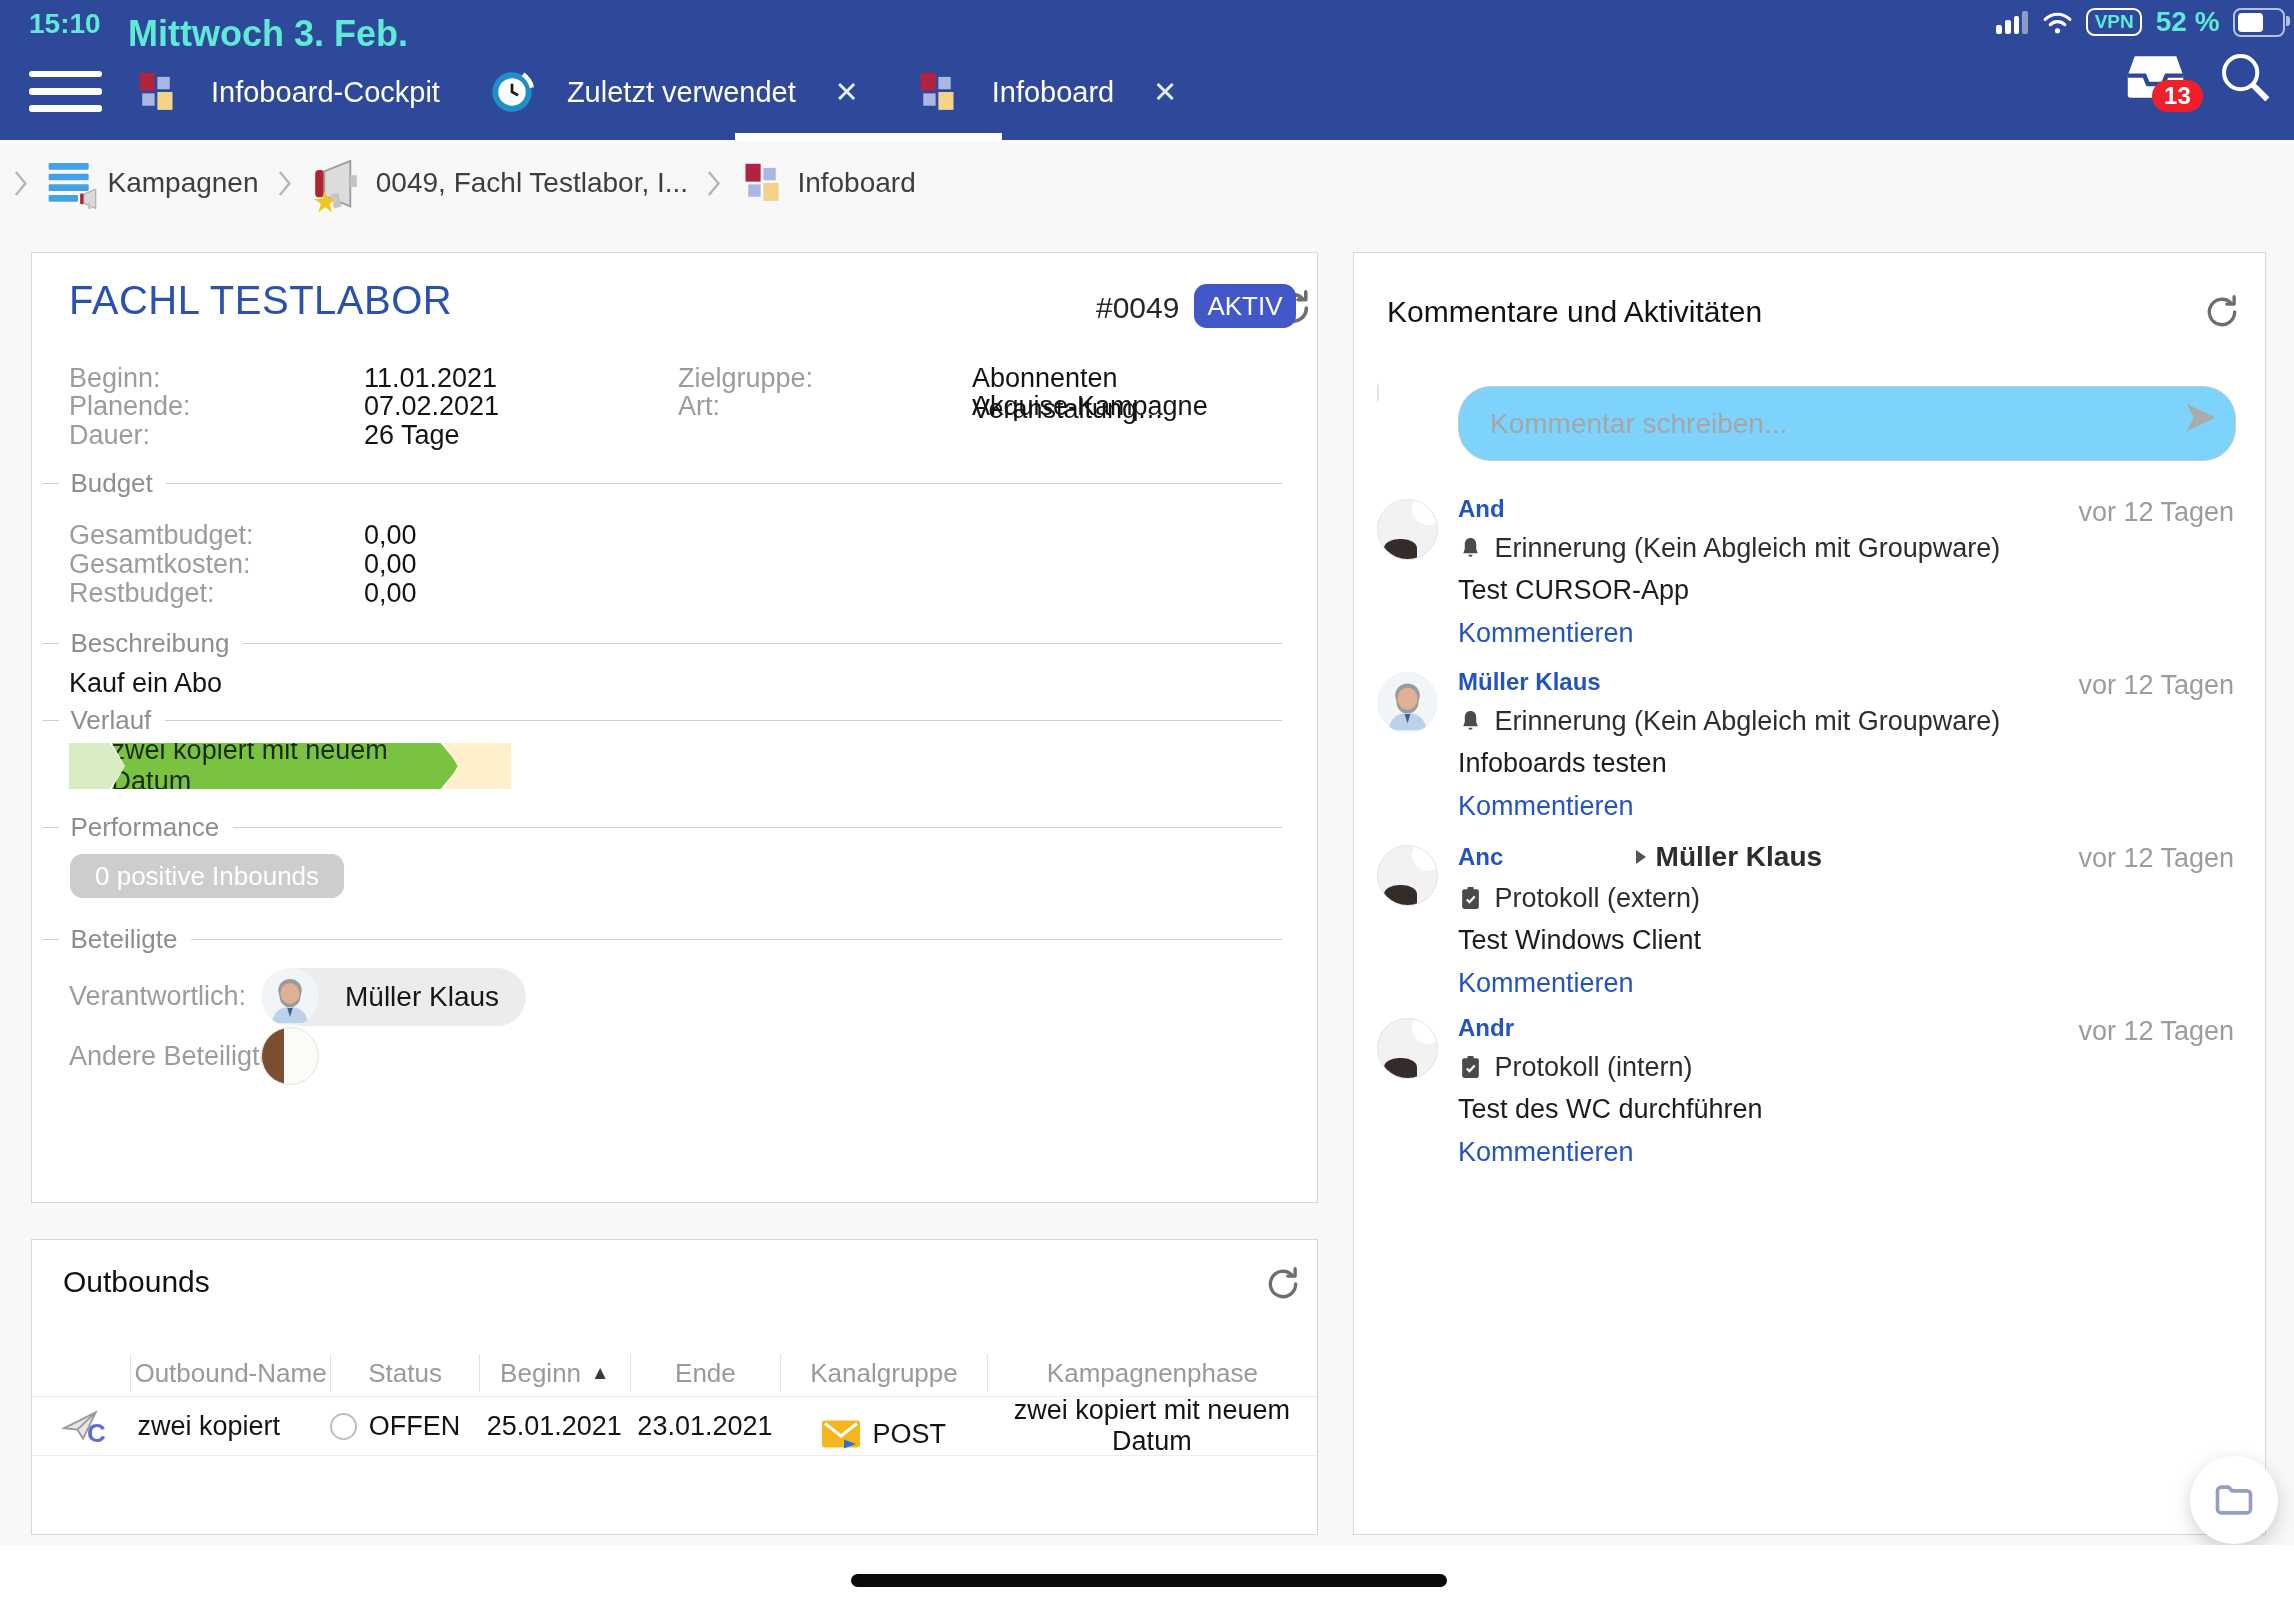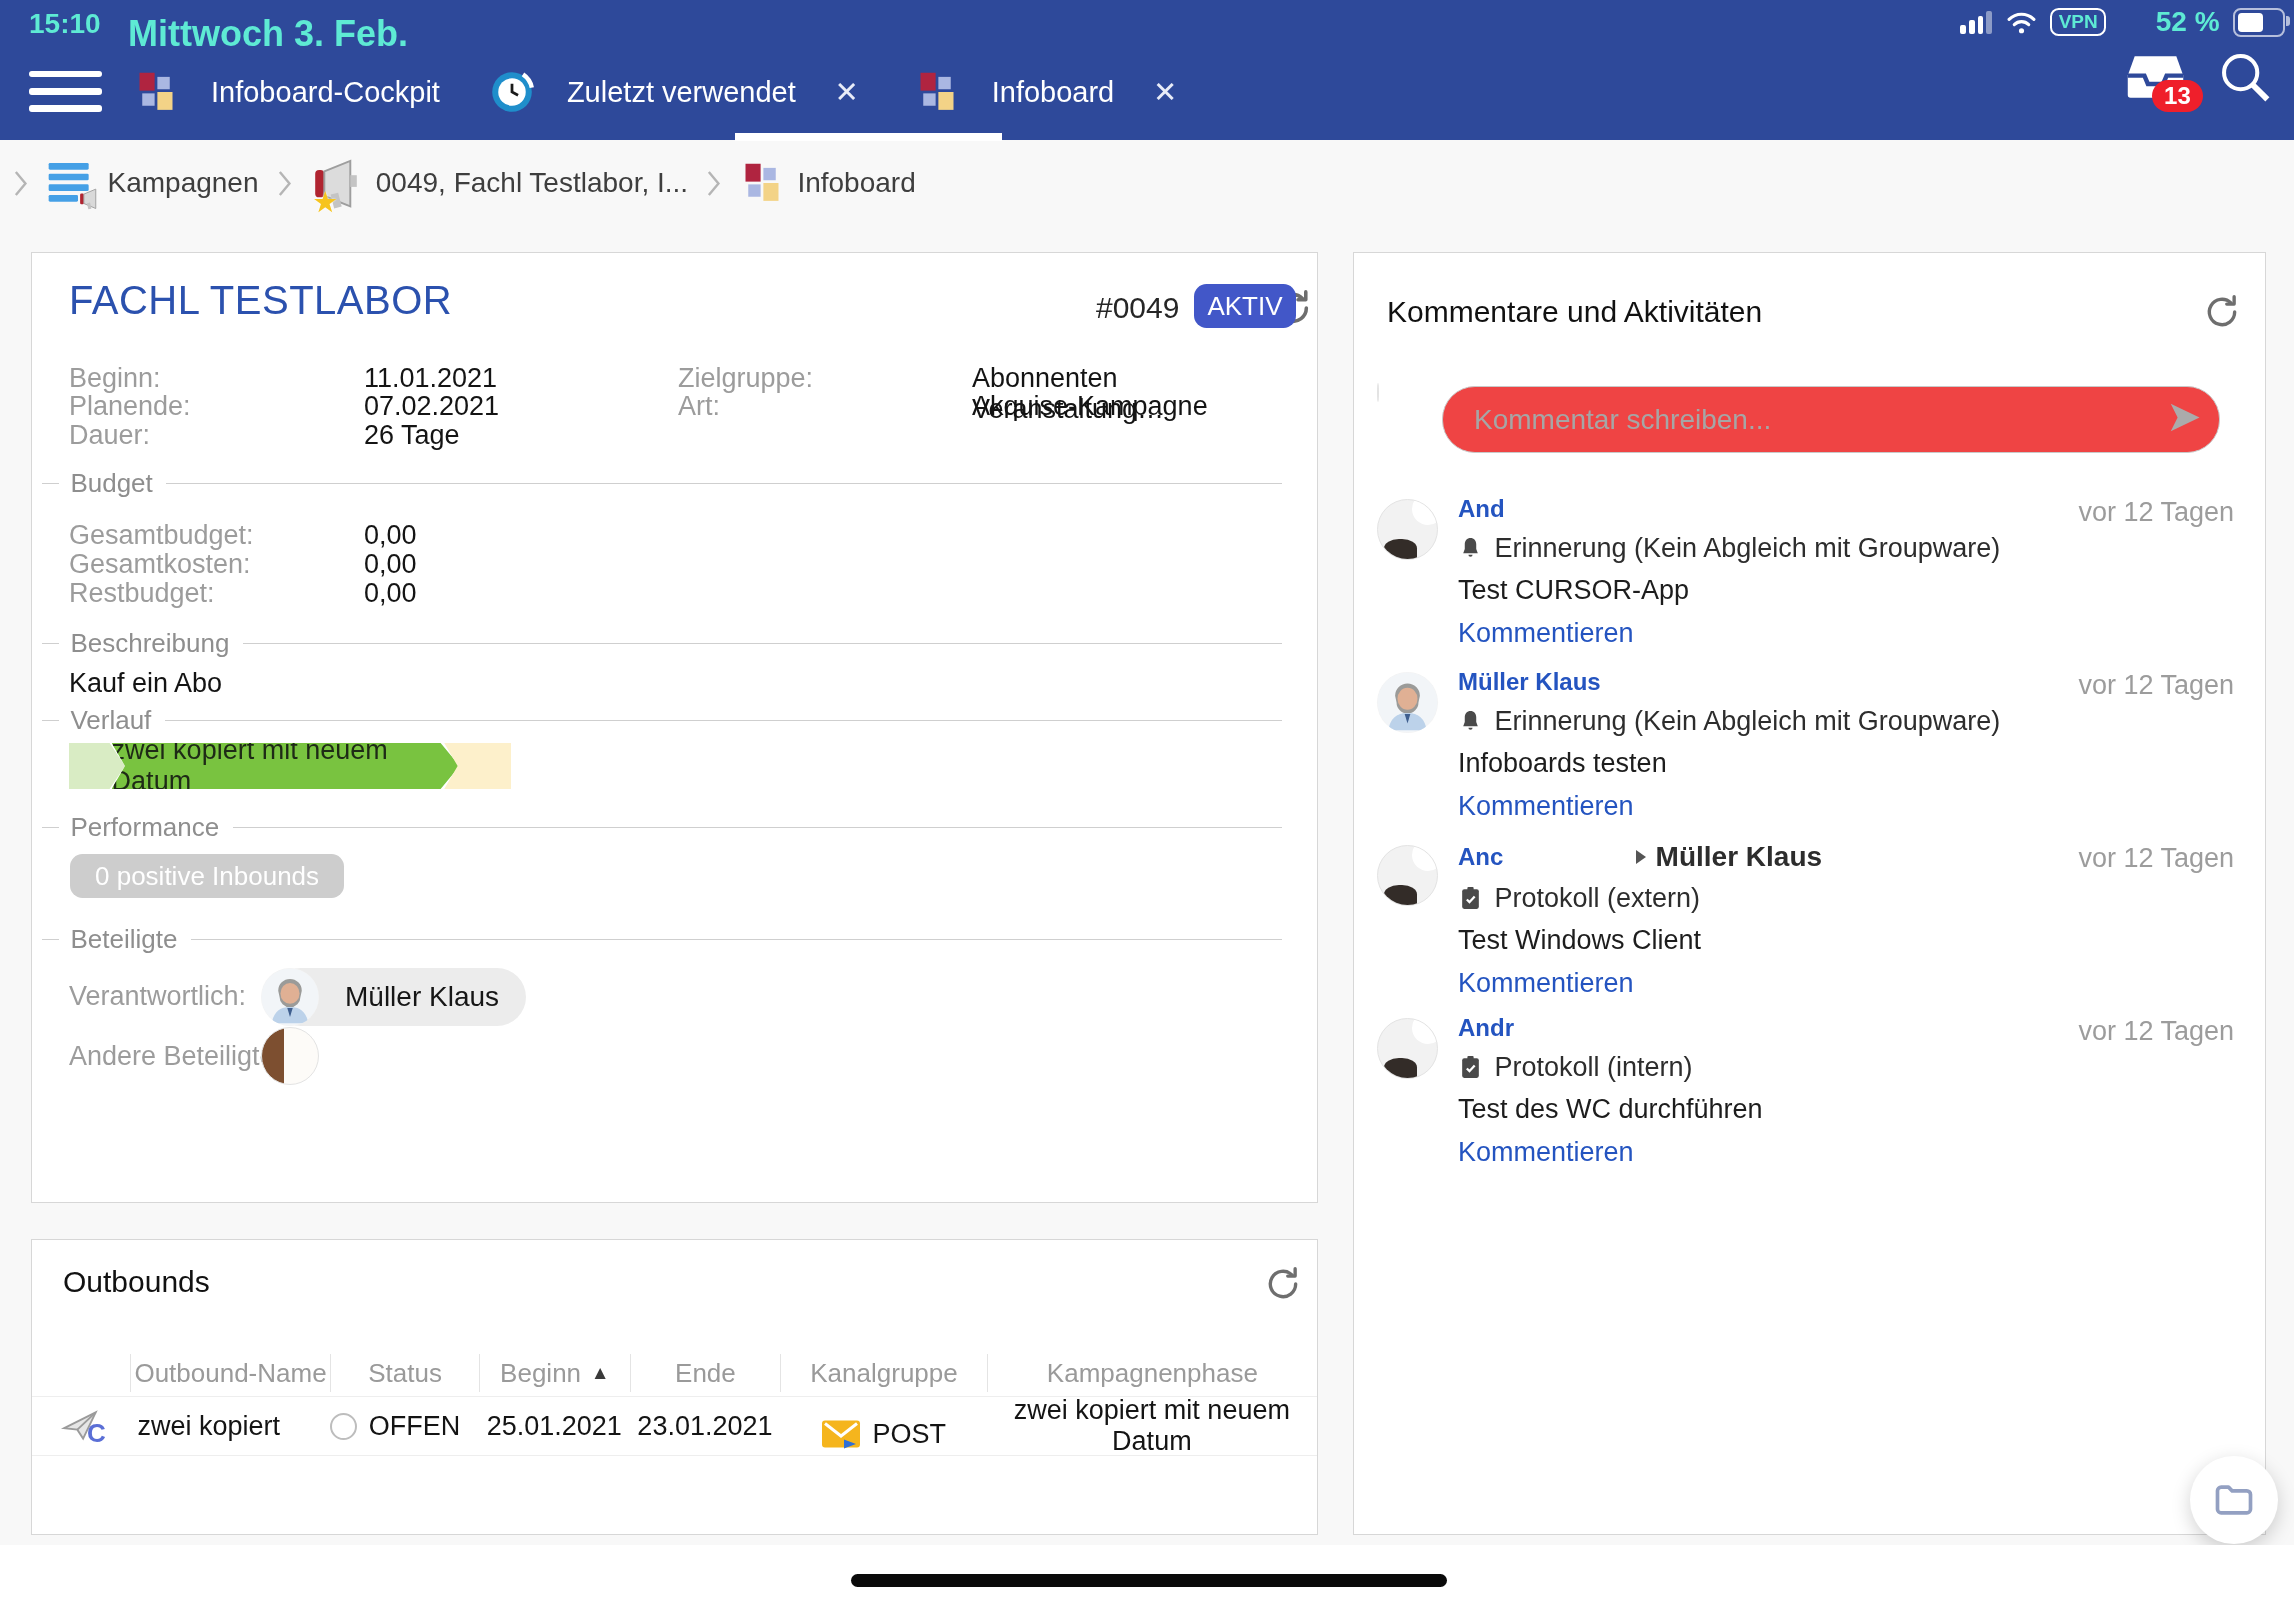--- a/index.html
+++ b/index.html
@@ -11,21 +11,21 @@
   .header{position:absolute;left:0;top:0;width:100%;height:140px;background:var(--header_blue,#2e499a);}
   .statusbar{position:absolute;left:0;top:0;width:100%;height:44px;color:#5eead4;padding-left:16px;}
   .sb-time{position:absolute;left:29px;top:7.7px;font-size:28px;font-weight:700;}
   .sb-date{position:absolute;left:117px;top:13px;font-size:36px;font-weight:700;margin-left:11px;}
   .sb-right{position:absolute;right:25px;top:5.8px;display:flex;align-items:center;gap:13.4px;height:33px;}
   .sig{display:flex;align-items:flex-end;gap:2.9px;height:23px;}
   .sig i{display:block;width:5.8px;border-radius:1.9px;background:#fff;}
   .sig i:nth-child(1){height:8.6px}.sig i:nth-child(2){height:13.4px}.sig i:nth-child(3){height:18px}
   .sig i:nth-child(4){height:23px;background:rgba(255,255,255,.45)}
   .vpn{border:2.4px solid #fff;border-radius:8.6px;padding:1px 6.7px 1.9px;font-size:19px;font-weight:700;line-height:21px;}
-  .pct{font-size:28px;font-weight:700;margin-left:36px;}
+  .pct{font-size:28px;font-weight:700;}
   .batt{position:relative;width:48px;height:25px;border:2.4px solid rgba(255,255,255,.65);border-radius:7.7px;}
   .batt i{position:absolute;left:2.9px;top:2.9px;bottom:2.9px;width:52%;background:#fff;border-radius:3.8px;}
   .batt:after{content:"";position:absolute;right:-6.7px;top:6.7px;width:3.8px;height:9.6px;background:rgba(255,255,255,.65);border-radius:0 2.9px 2.9px 0;}
   
   .hamburger{position:absolute;left:29px;top:67px;width:73px;height:50px;cursor:pointer;}
   .hamburger i{position:absolute;left:0;width:73px;height:6.7px;border-radius:2.9px;background:#fff;}
   .hamburger i:nth-child(1){top:3.8px}.hamburger i:nth-child(2){top:21px}.hamburger i:nth-child(3){top:38px}
   .tabs{position:absolute;left:134px;top:44px;height:96px;display:flex;align-items:center;}
   .tab{display:flex;align-items:center;gap:33px;padding-right:50px;color:#fff;font-size:29px;}
   .tab .close{font-size:29px;font-weight:300;color:#e8ecf8;padding:3.8px 5.8px;}
@@ -84,22 +84,22 @@
   .c-status{width:149px;display:flex;align-items:center;justify-content:flex-start;gap:11.5px;}
   .c-beg{width:151px;text-align:center;}
   .c-end{width:151px;text-align:center;}
   .c-kanal{width:207px;display:flex;align-items:center;justify-content:center;gap:11.5px;margin-top:16px;}
   .c-phase{width:331px;text-align:center;}
   .ring{width:23px;height:23px;border:2.9px solid #bdbdbd;border-radius:50%;flex:none;}
   .sortarrow{font-size:19px;color:#3a3a3a;}
   .planewrap{position:relative;width:42px;height:42px;}
   .planewrap b{position:absolute;right:-3.8px;bottom:-1.9px;color:#5b6fd6;font-size:26px;font-weight:700;}
   
-  .cinput{position:absolute;left:88px;top:133px;width:778px;height:67px;box-sizing:border-box;
-    border:1.9px solid #c9c9c9;border-radius:33px;background:#ef4444;}
+  .cinput{position:absolute;left:104px;top:133px;width:778px;height:75px;box-sizing:border-box;
+    border:1.9px solid #c9c9c9;border-radius:33px;background:#7dd3fc;}
   .cinput input{position:absolute;left:29px;right:67px;top:3.8px;bottom:3.8px;border:none;outline:none;
     font-size:28px;color:#333;font-family:inherit;background:transparent;width:calc(100% - 106px);}
   .cinput input::placeholder{color:#a6a6a6;}
   .sendbtn{position:absolute;right:17.3px;top:13.4px;line-height:0;cursor:pointer;}
   .comment{position:absolute;left:23px;right:31px;height:169px;}
   .comment .cav{position:absolute;left:0;top:3.8px;}
   .comment .cbody{position:absolute;left:81px;right:0;top:0;}
   .cname{color:var(--link_blue,#2454c0);font-size:24px;font-weight:700;cursor:pointer;}
   .ctime{position:absolute;right:0;top:1.9px;color:#9c9c9c;font-size:27px;}
   .ctype{margin-top:9.6px;display:flex;align-items:center;gap:11.5px;color:#2d2d2d;font-size:27px;}

